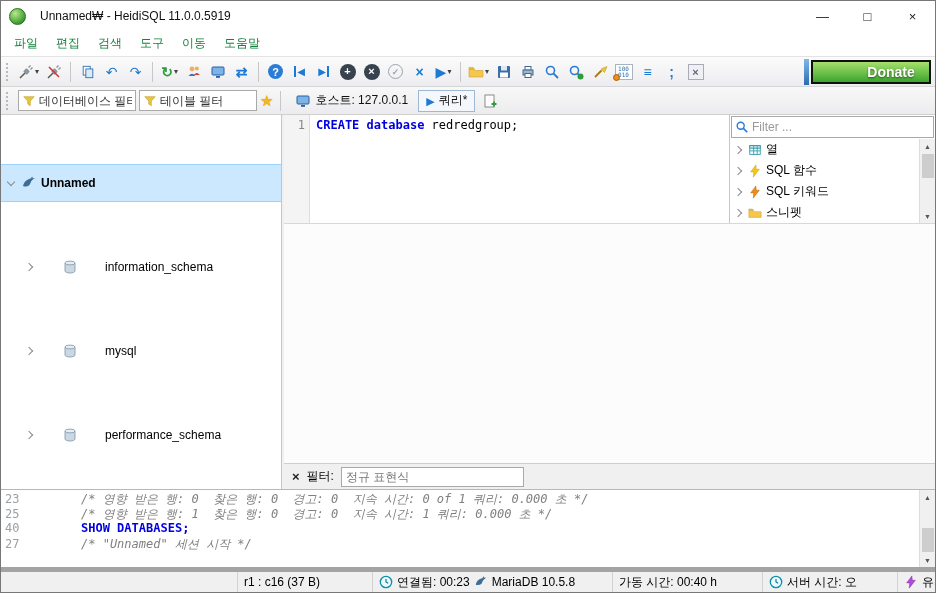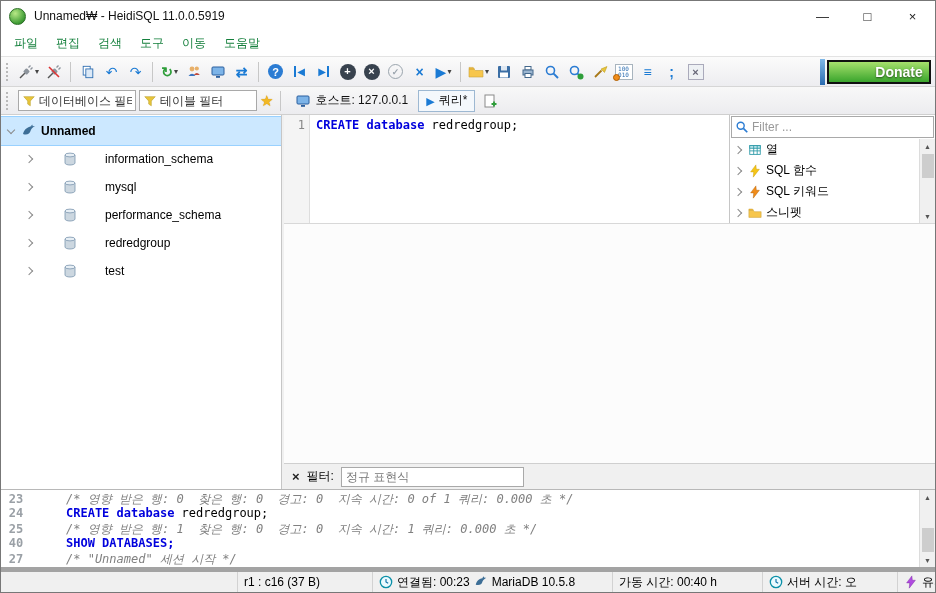--- a/index.html
+++ b/index.html
@@ -1,21 +1,21 @@
 <!DOCTYPE html>
 <html style="--keyword: #0000dd; --comment: #808080; --selection: #cce8ff; --selection-border: #99d1ff; --donate-top: #a6e06c; --donate-bottom: #3aa52d;"><head>
 <meta charset="utf-8">
 <style>
   * { margin:0; padding:0; box-sizing:border-box; }
   html,body { width:936px; height:593px; overflow:hidden; }
   body { font-family:"Liberation Sans","DejaVu Sans",sans-serif; font-size:12px; color:#000; background:#fff; }
   .window { width:936px; height:593px; display:flex; flex-direction:column; border:1px solid #777; background:#f0f0f0; }
 
   
-  .titlebar { flex:0 0 30px; background:#fff; display:flex; align-items:center; padding-left:8px; gap:8px; }
+  .titlebar { flex:0 0 30px; background:#fff; display:flex; align-items:center; padding-left:8px; gap:14px; }
   .app-icon { width:17px; height:17px; border-radius:50%; background:radial-gradient(circle at 35% 30%, #b8e986, #3f9c35 70%, #2a6e24); border:1px solid #2a6e24; flex:0 0 auto; }
   .title { font-size:12px; color:#111; }
   .win-controls { margin-left:auto; display:flex; height:100%; }
   .win-btn { width:45px; display:flex; align-items:center; justify-content:center; font-size:13px; color:#222; background:transparent; border:none; }
 
   
   .menubar { flex:0 0 26px; background:#fff; display:flex; align-items:center; padding-left:4px; border-bottom:1px solid #e3e3e3; }
   .menu-item { padding:4px 9px; color:#15803d; }
 
   
@@ -31,37 +31,37 @@
   .circle-o { width:15px; height:15px; border-radius:50%; border:1.5px solid #9aa4ad; color:#9aa4ad; display:flex; align-items:center; justify-content:center; font-size:9px; font-weight:bold; }
   .circle-help { width:15px; height:15px; border-radius:50%; background:#2b7cd3; color:#fff; display:flex; align-items:center; justify-content:center; font-size:11px; font-weight:bold; }
   .navfirst { color:#1a7ad4; border-left:2px solid #1a7ad4; padding-left:1px; font-size:10px; }
   .navlast  { color:#1a7ad4; border-right:2px solid #1a7ad4; padding-right:1px; font-size:10px; }
   .binicon { position:relative; width:18px; height:16px; border:1px solid #a8b4be; background:#fff; display:flex; flex-direction:column; align-items:center; justify-content:center; }
   .binicon i { font-style:normal; font-family:"DejaVu Sans Mono",monospace; font-size:6px; line-height:6px; color:#2b6cb0; display:block; }
   .alarm-dot { position:absolute; left:-3px; bottom:-2px; width:7px; height:7px; border-radius:50%; background:#f08c1a; border:1px solid #b05f00; }
   .boxed-x { width:16px; height:16px; border:1px solid #aab; background:#eef1f4; color:#667; display:flex; align-items:center; justify-content:center; font-size:11px; font-weight:bold; }
   .donate-wrap { margin-left:auto; display:flex; align-items:center; height:100%; }
   .donate-accent { width:5px; height:26px; background:linear-gradient(#7fb8e8,#2b6cb0); margin-right:2px; }
-  .donate { width:104px; height:24px; background:linear-gradient(var(--donate-top,#a6e06c),var(--donate-bottom,#3aa52d)); border:2px solid #101010; color:#fff; font-weight:bold; font-size:14px; text-shadow:0 1px 2px rgba(0,0,0,.55); font-family:"Liberation Sans",sans-serif;padding-left:40px; }
+  .donate { width:120px; height:24px; background:linear-gradient(var(--donate-top,#a6e06c),var(--donate-bottom,#3aa52d)); border:2px solid #101010; color:#fff; font-weight:bold; font-size:14px; text-shadow:0 1px 2px rgba(0,0,0,.55); font-family:"Liberation Sans",sans-serif;padding-left:40px; }
 
   
   .subtoolbar { flex:0 0 28px; display:flex; align-items:center; background:linear-gradient(#f8f8f8,#ececef); border-bottom:1px solid #cfcfcf; padding:0 4px; gap:3px; }
   .filter-box { height:21px; width:118px; background:#fff; border:1px solid #a9a9a9; display:flex; align-items:center; padding:0 3px; gap:3px; }
   .filter-box input { border:none; outline:none; width:100%; font-size:12px; font-family:inherit; background:transparent; color:#333; }
   .filter-box input::placeholder { color:#333; opacity:1; }
   .star { color:#f2b824; font-size:15px; line-height:15px; text-shadow:0 0 1px #b87e00; background:none; border:none; }
   .tab { height:22px; display:flex; align-items:center; gap:4px; padding:0 7px; color:#111; }
   .tab.active { background:#f4f8fc; border:1px solid #9db8d2; }
   .svg16 { width:16px; height:16px; display:inline-flex; flex:0 0 auto; }
   .svg14 { width:14px; height:14px; display:inline-flex; flex:0 0 auto; }
 
   
   .split { flex:1 1 auto; display:flex; min-height:0; background:#f0f0f0; }
   .tree-panel { flex:0 0 281px; background:#fff; border-right:1px solid #c6c6c6; overflow:hidden; padding-top:2px; }
-  .tree-row { height:28px; display:flex; align-items:center; gap:4px; padding:0 4px; }
+  .tree-row { height:36px; display:flex; align-items:center; gap:4px; padding:0 4px;margin-top:48px; }
   .tree-row.selected { background:var(--selection,#cce8ff); outline:1px solid var(--selection-border,#99d1ff); }
   .tree-row.child { padding-left:22px;gap:27px; }
   .chev { width:6px; height:6px; border-right:1.5px solid #8a8a8a; border-bottom:1.5px solid #8a8a8a; transform:rotate(-45deg); flex:0 0 auto; margin:0 3px; }
   .chev.down { transform:rotate(45deg); margin-top:-3px; }
   .tree-label { white-space:nowrap; }
 
   .right-pane { flex:1 1 auto; display:flex; flex-direction:column; min-width:0; margin-left:2px; }
   .editor-row { flex:0 0 98px; display:flex; background:#fff; }
   .editor { flex:1 1 auto; display:flex; font-family:"DejaVu Sans Mono","Liberation Mono",monospace; font-size:12px; }
   .gutter { flex:0 0 26px; background:#f4f4f4; border-right:1px solid #ddd; color:#888; text-align:right; padding:3px 4px 0 0; }
@@ -82,21 +82,21 @@
   .results { flex:1 1 auto; background:#fcfcfc; border-top:1px solid #d8d8d8; }
   .filter-row { flex:0 0 26px; background:#f0f0f0; border-top:1px solid #cfcfcf; display:flex; align-items:center; gap:7px; padding:0 8px; }
   .filter-row .closex { background:none; border:none; font-size:13px; font-weight:bold; color:#222; }
   .filter-input { width:183px; height:20px; border:1px solid #a9a9a9; background:#fff; padding:0 4px; font-size:12px; font-family:inherit; color:#444; }
   .filter-input::placeholder { color:#777; opacity:1; }
 
   
   .log { flex:0 0 78px; background:#fff; border-top:1px solid #b8b8b8; display:flex; min-height:0; }
   .log-lines { flex:1 1 auto; font-family:"DejaVu Sans Mono","Liberation Mono",monospace; font-size:12px; padding:1px 0 0 4px; overflow:hidden; }
   .log-line { height:15px; white-space:pre; }
-  .log-num { display:inline-block; width:22px; text-align:center; margin-right:7px; color:#9aa0a6;font-weight:bold; }
+  .log-num { display:inline-block; width:22px; text-align:left; margin-right:22px; color:#9aa0a6; }
   .log-comment { color:var(--comment,#808080); font-style:italic;margin-left:32px; }
   .log-kw { color:var(--keyword,#0000dd); font-weight:bold; }
 
   
   .statusbar { flex:0 0 25px; background:#f0f0f0; border-top:5px solid #a3a3a3; display:flex; align-items:stretch; font-size:12px; }
   .seg { border-right:1px solid #d2d2d2; display:flex; align-items:center; gap:4px; padding:0 6px; white-space:nowrap; overflow:hidden; }
 </style>
 </head>
 <body>
 
@@ -475,21 +475,20 @@
         <button class="closex">×</button>
         <span>필터:</span>
         <input class="filter-input" placeholder="정규 표현식" style="">
       </div>
     </div>
   </div>
 
   <div class="log">
     <div class="log-lines">
       <div class="log-line"><span class="log-num">23</span><span class="log-comment">/* 영향 받은 행: 0  찾은 행: 0  경고: 0  지속 시간: 0 of 1 쿼리: 0.000 초 */</span><span class="log-kw"></span><span></span></div>
-      <div class="log-line"><span class="log-num">24</span><span class="log-comment"></span><span class="log-kw">CREATE database</span><span> redredgroup;</span></div>
       <div class="log-line"><span class="log-num">25</span><span class="log-comment">/* 영향 받은 행: 1  찾은 행: 0  경고: 0  지속 시간: 1 쿼리: 0.000 초 */</span><span class="log-kw"></span><span></span></div>
       <div class="log-line"><span class="log-num">40</span><span class="log-comment"></span><span class="log-kw">SHOW DATABASES;</span><span></span></div>
       <div class="log-line"><span class="log-num">27</span><span class="log-comment">/* "Unnamed" 세션 시작 */</span><span class="log-kw"></span><span></span></div>
     </div>
     <div class="vscroll">
       <button class="arr">▲</button>
       <div class="space"></div>
       <div class="thumb"></div>
       <button class="arr">▼</button>
     </div>

